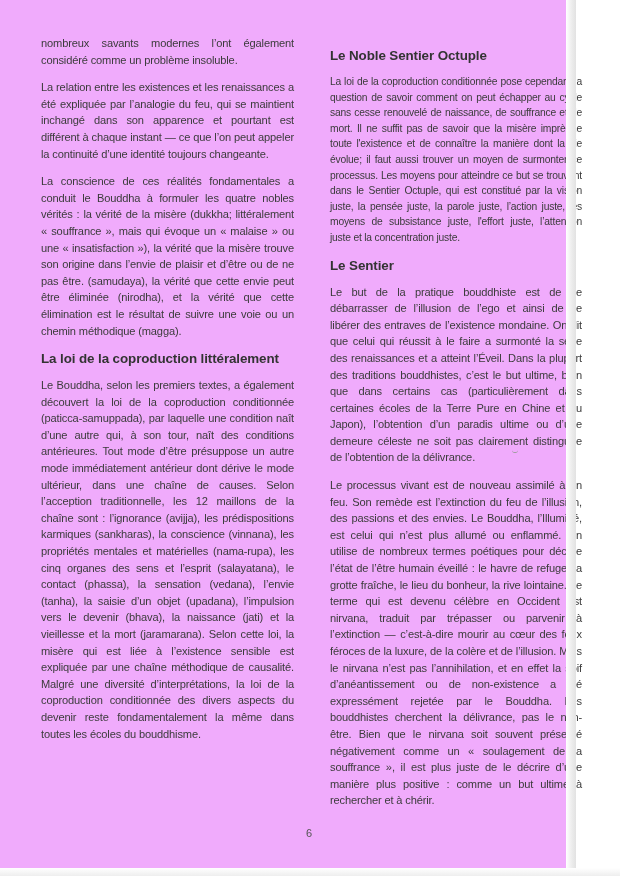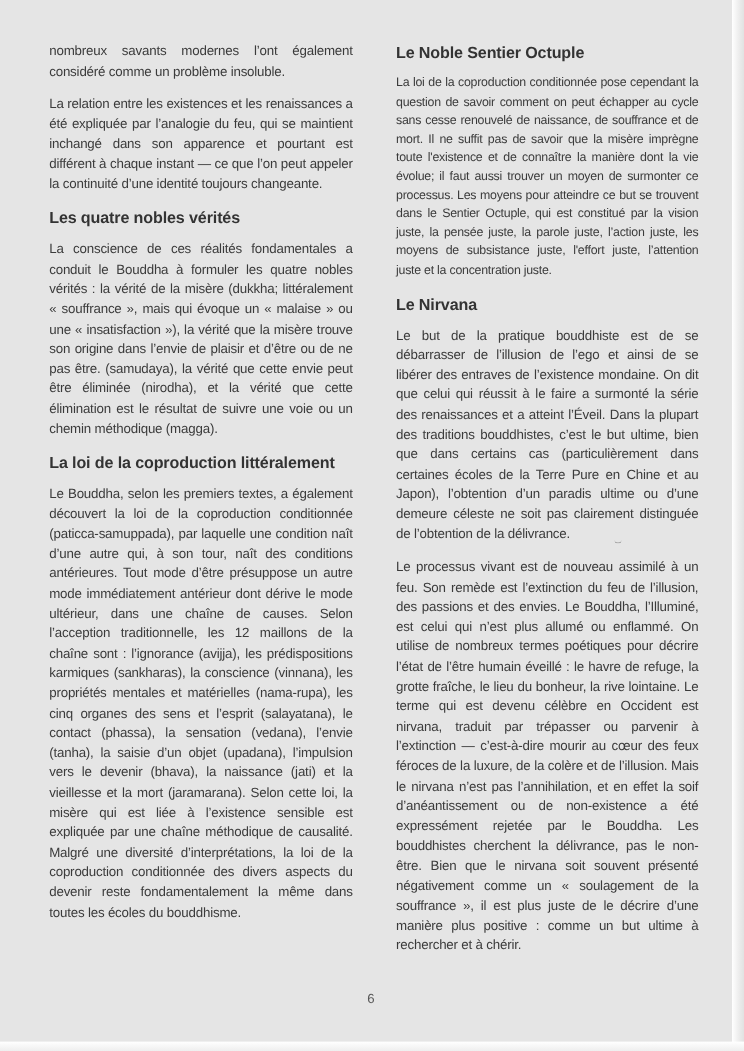--- a/index.html
+++ b/index.html
@@ -11,22 +11,22 @@
       width: 620px;
       height: 876px;
       position: relative;
       overflow: hidden;
       font-family: "Liberation Sans", "DejaVu Sans", sans-serif;
       color: #3a3a3a;
     }
     .page {
       position: absolute;
       left: 0; top: 0;
-      width: 620px; height: 876px;
-      background: #e5e5e5;
+      width: 576px; height: 876px;
+      background: #f0abfc;
     }
     .right-edge {
       position: absolute;
       top: 0; right: 0;
       width: 10px; height: 876px;
       background: linear-gradient(to right, #ffffff, #ececec 60%, #e2e2e2);
     }
     .bottom-edge {
       position: absolute;
       left: 0; bottom: 0;
@@ -60,21 +60,21 @@
     }
     h2 {
       margin: 4px 0 9px 0;
       font-size: 13.4px;
       line-height: 18px;
       font-weight: bold;
       color: #333333;
       letter-spacing: -0.1px;
     }
     .col-right h2.first {
-      margin-top: 0px;
+      margin-top: 12px;
     }
     .page-number {
       position: absolute;
       left: 306px;
       top: 827px;
       font-size: 11px;
       color: #555555;
     }
     .smudge {
       position: absolute;
@@ -87,32 +87,31 @@
   </style>
 </head>
 <body>
 
 <div class="page">
 
   <div class="column col-left">
     <p>nombreux savants modernes l’ont également considéré comme un problème insoluble.</p>
     <p>La relation entre les existences et les renaissances a été expliquée par l’analogie du feu, qui se maintient inchangé dans son apparence et pourtant est différent à chaque instant — ce que l’on peut appeler la continuité d’une identité toujours changeante.</p>
 
-    <h2>Les quatre nobles vérités</h2>
     <p>La conscience de ces réalités fondamentales a conduit le Bouddha à formuler les quatre nobles vérités : la vérité de la misère (dukkha; littéralement « souffrance », mais qui évoque un « malaise » ou une « insatisfaction »), la vérité que la misère trouve son origine dans l’envie de plaisir et d’être ou de ne pas être. (samudaya), la vérité que cette envie peut être éliminée (nirodha), et la vérité que cette élimination est le résultat de suivre une voie ou un chemin méthodique (magga).</p>
 
     <h2>La loi de la coproduction littéralement</h2>
     <p>Le Bouddha, selon les premiers textes, a également découvert la loi de la coproduction conditionnée (paticca-samuppada), par laquelle une condition naît d’une autre qui, à son tour, naît des conditions antérieures. Tout mode d’être présuppose un autre mode immédiatement antérieur dont dérive le mode ultérieur, dans une chaîne de causes. Selon l’acception traditionnelle, les 12 maillons de la chaîne sont : l’ignorance (avijja), les prédispositions karmiques (sankharas), la conscience (vinnana), les propriétés mentales et matérielles (nama-rupa), les cinq organes des sens et l’esprit (salayatana), le contact (phassa), la sensation (vedana), l’envie (tanha), la saisie d’un objet (upadana), l’impulsion vers le devenir (bhava), la naissance (jati) et la vieillesse et la mort (jaramarana). Selon cette loi, la misère qui est liée à l’existence sensible est expliquée par une chaîne méthodique de causalité. Malgré une diversité d’interprétations, la loi de la coproduction conditionnée des divers aspects du devenir reste fondamentalement la même dans toutes les écoles du bouddhisme.</p>
   </div>
 
   <div class="column col-right">
     <h2 class="first">Le Noble Sentier Octuple</h2>
     <p class="compact">La loi de la coproduction conditionnée pose cependant la question de savoir comment on peut échapper au cycle sans cesse renouvelé de naissance, de souffrance et de mort. Il ne suffit pas de savoir que la misère imprègne toute l'existence et de connaître la manière dont la vie évolue; il faut aussi trouver un moyen de surmonter ce processus. Les moyens pour atteindre ce but se trouvent dans le Sentier Octuple, qui est constitué par la vision juste, la pensée juste, la parole juste, l’action juste, les moyens de subsistance juste, l'effort juste, l’attention juste et la concentration juste.</p>
 
-    <h2>Le Nirvana</h2>
+    <h2>Le Sentier</h2>
     <p>Le but de la pratique bouddhiste est de se débarrasser de l’illusion de l’ego et ainsi de se libérer des entraves de l’existence mondaine. On dit que celui qui réussit à le faire a surmonté la série des renaissances et a atteint l’Éveil. Dans la plupart des traditions bouddhistes, c’est le but ultime, bien que dans certains cas (particulièrement dans certaines écoles de la Terre Pure en Chine et au Japon), l’obtention d’un paradis ultime ou d’une demeure céleste ne soit pas clairement distinguée de l’obtention de la délivrance.</p>
     <p>Le processus vivant est de nouveau assimilé à un feu. Son remède est l’extinction du feu de l’illusion, des passions et des envies. Le Bouddha, l’Illuminé, est celui qui n’est plus allumé ou enflammé. On utilise de nombreux termes poétiques pour décrire l’état de l’être humain éveillé : le havre de refuge, la grotte fraîche, le lieu du bonheur, la rive lointaine. Le terme qui est devenu célèbre en Occident est nirvana, traduit par trépasser ou parvenir à l’extinction — c’est-à-dire mourir au cœur des feux féroces de la luxure, de la colère et de l’illusion. Mais le nirvana n’est pas l’annihilation, et en effet la soif d’anéantissement ou de non-existence a été expressément rejetée par le Bouddha. Les bouddhistes cherchent la délivrance, pas le non-être. Bien que le nirvana soit souvent présenté négativement comme un « soulagement de la souffrance », il est plus juste de le décrire d’une manière plus positive : comme un but ultime à rechercher et à chérir.</p>
   </div>
 
   <div class="page-number">6</div>
 
   <div class="smudge"></div>
   <div class="right-edge"></div>
   <div class="bottom-edge"></div>
 </div>

